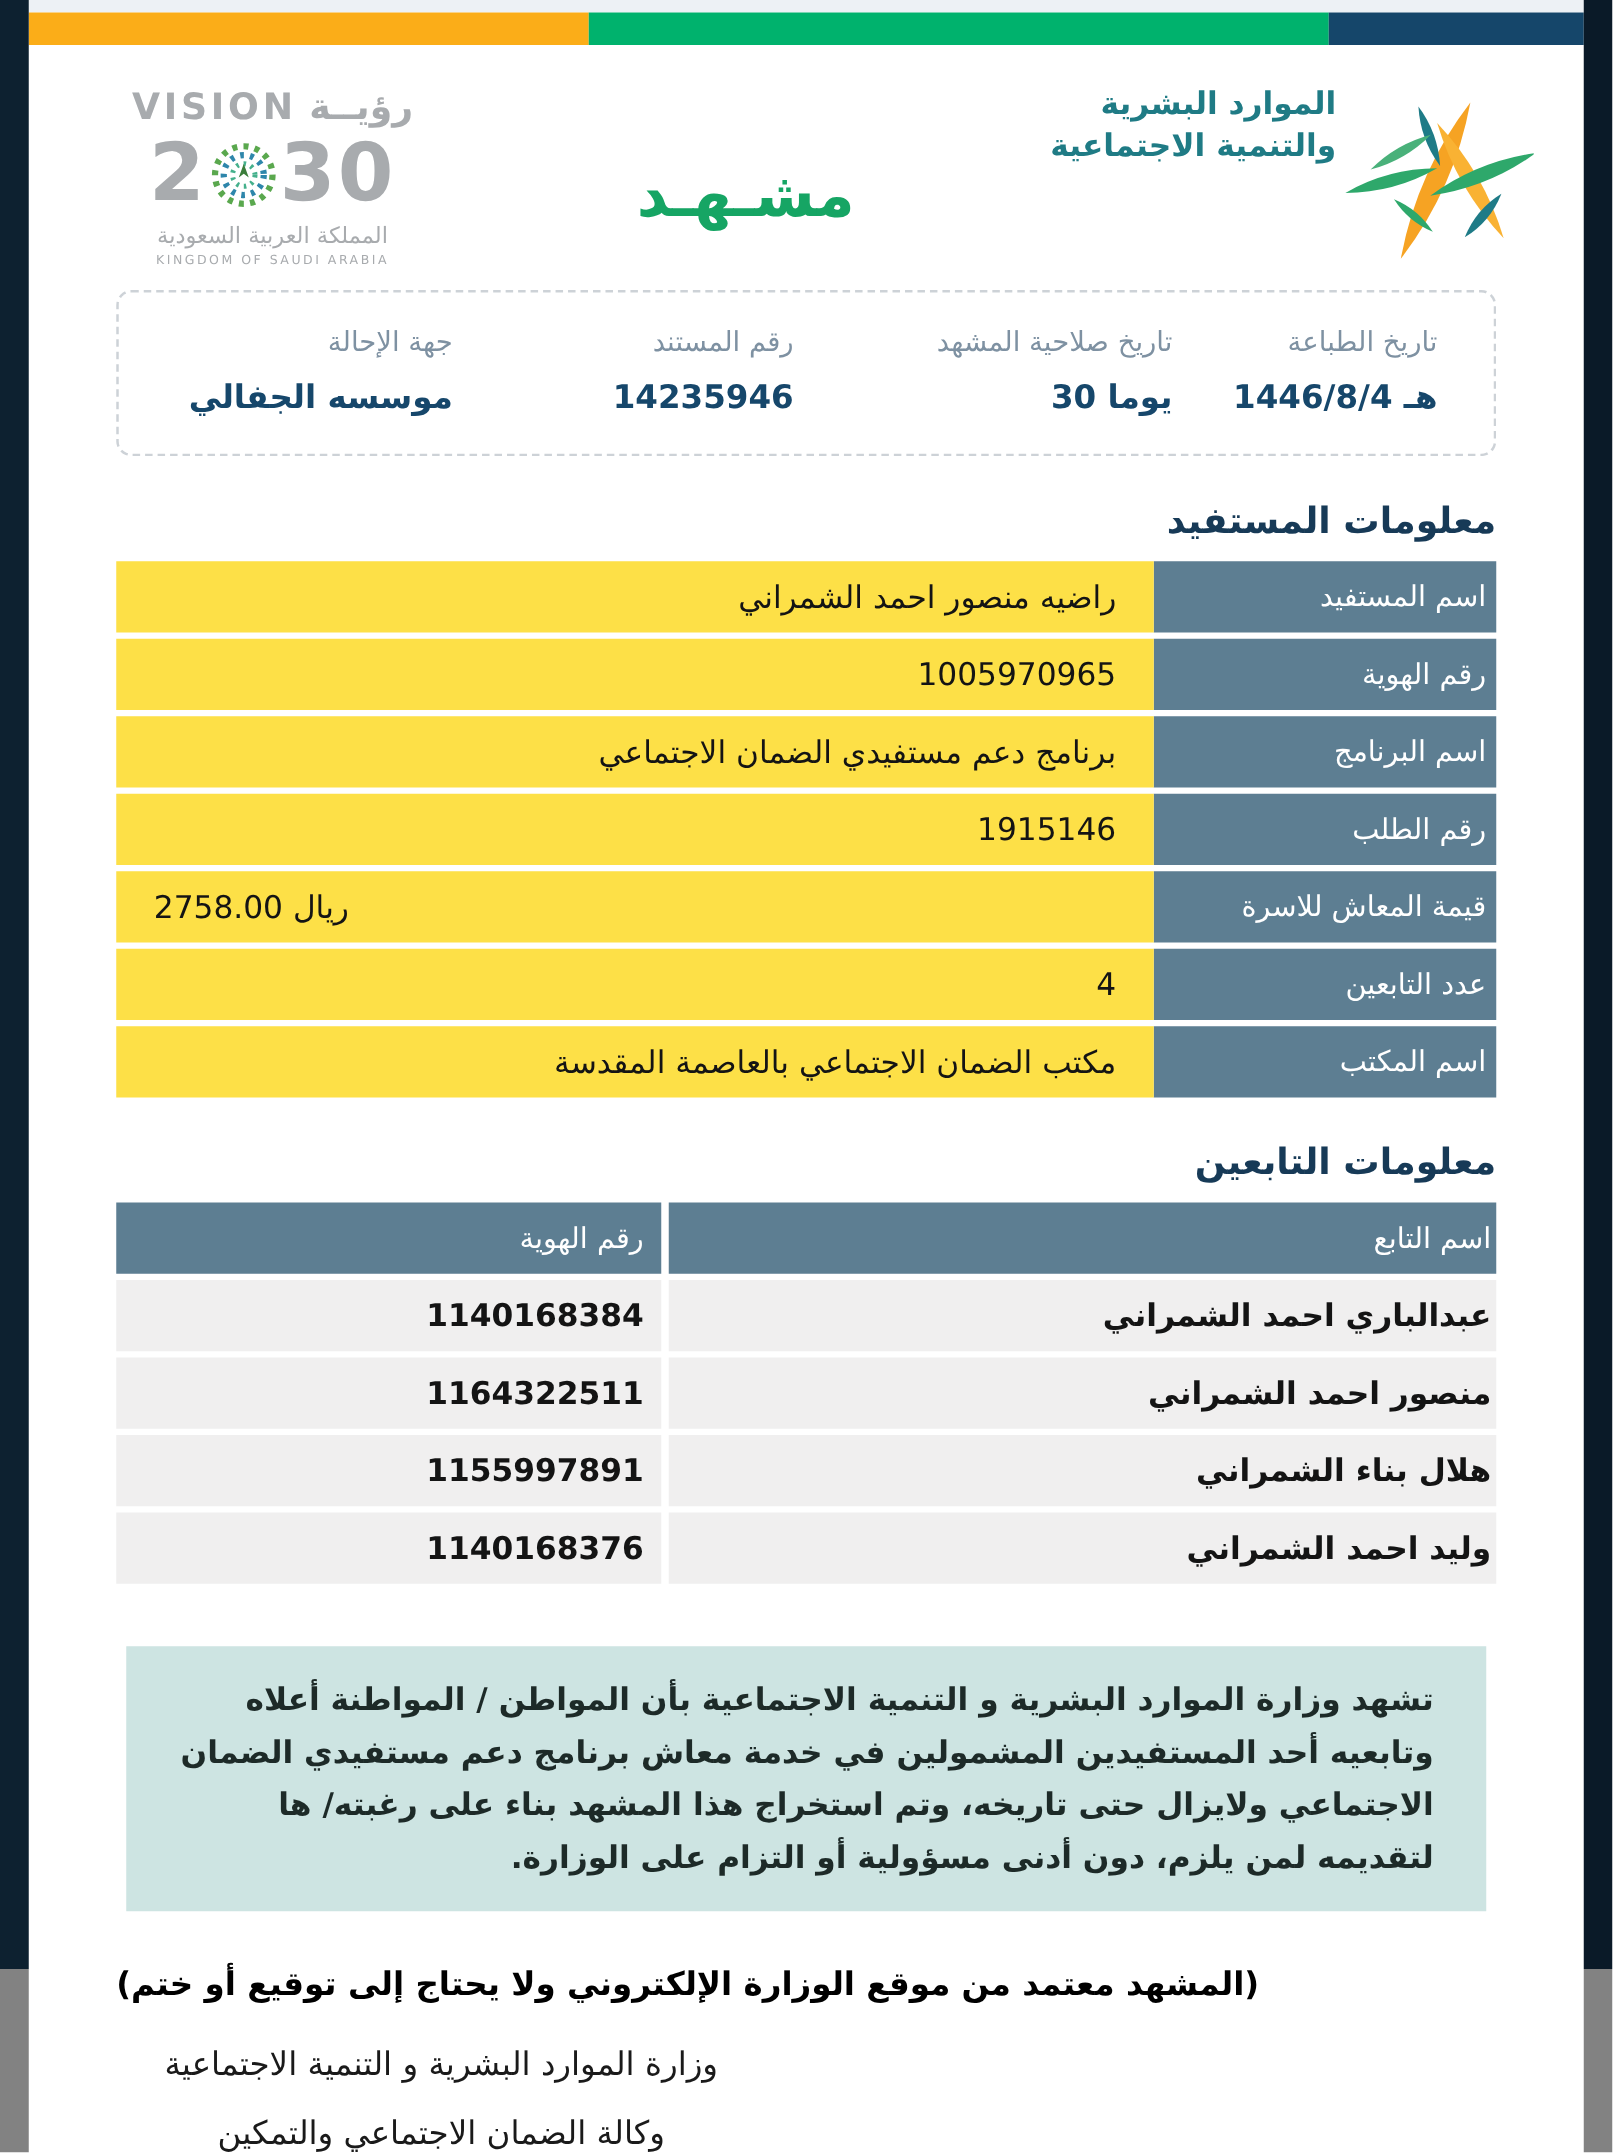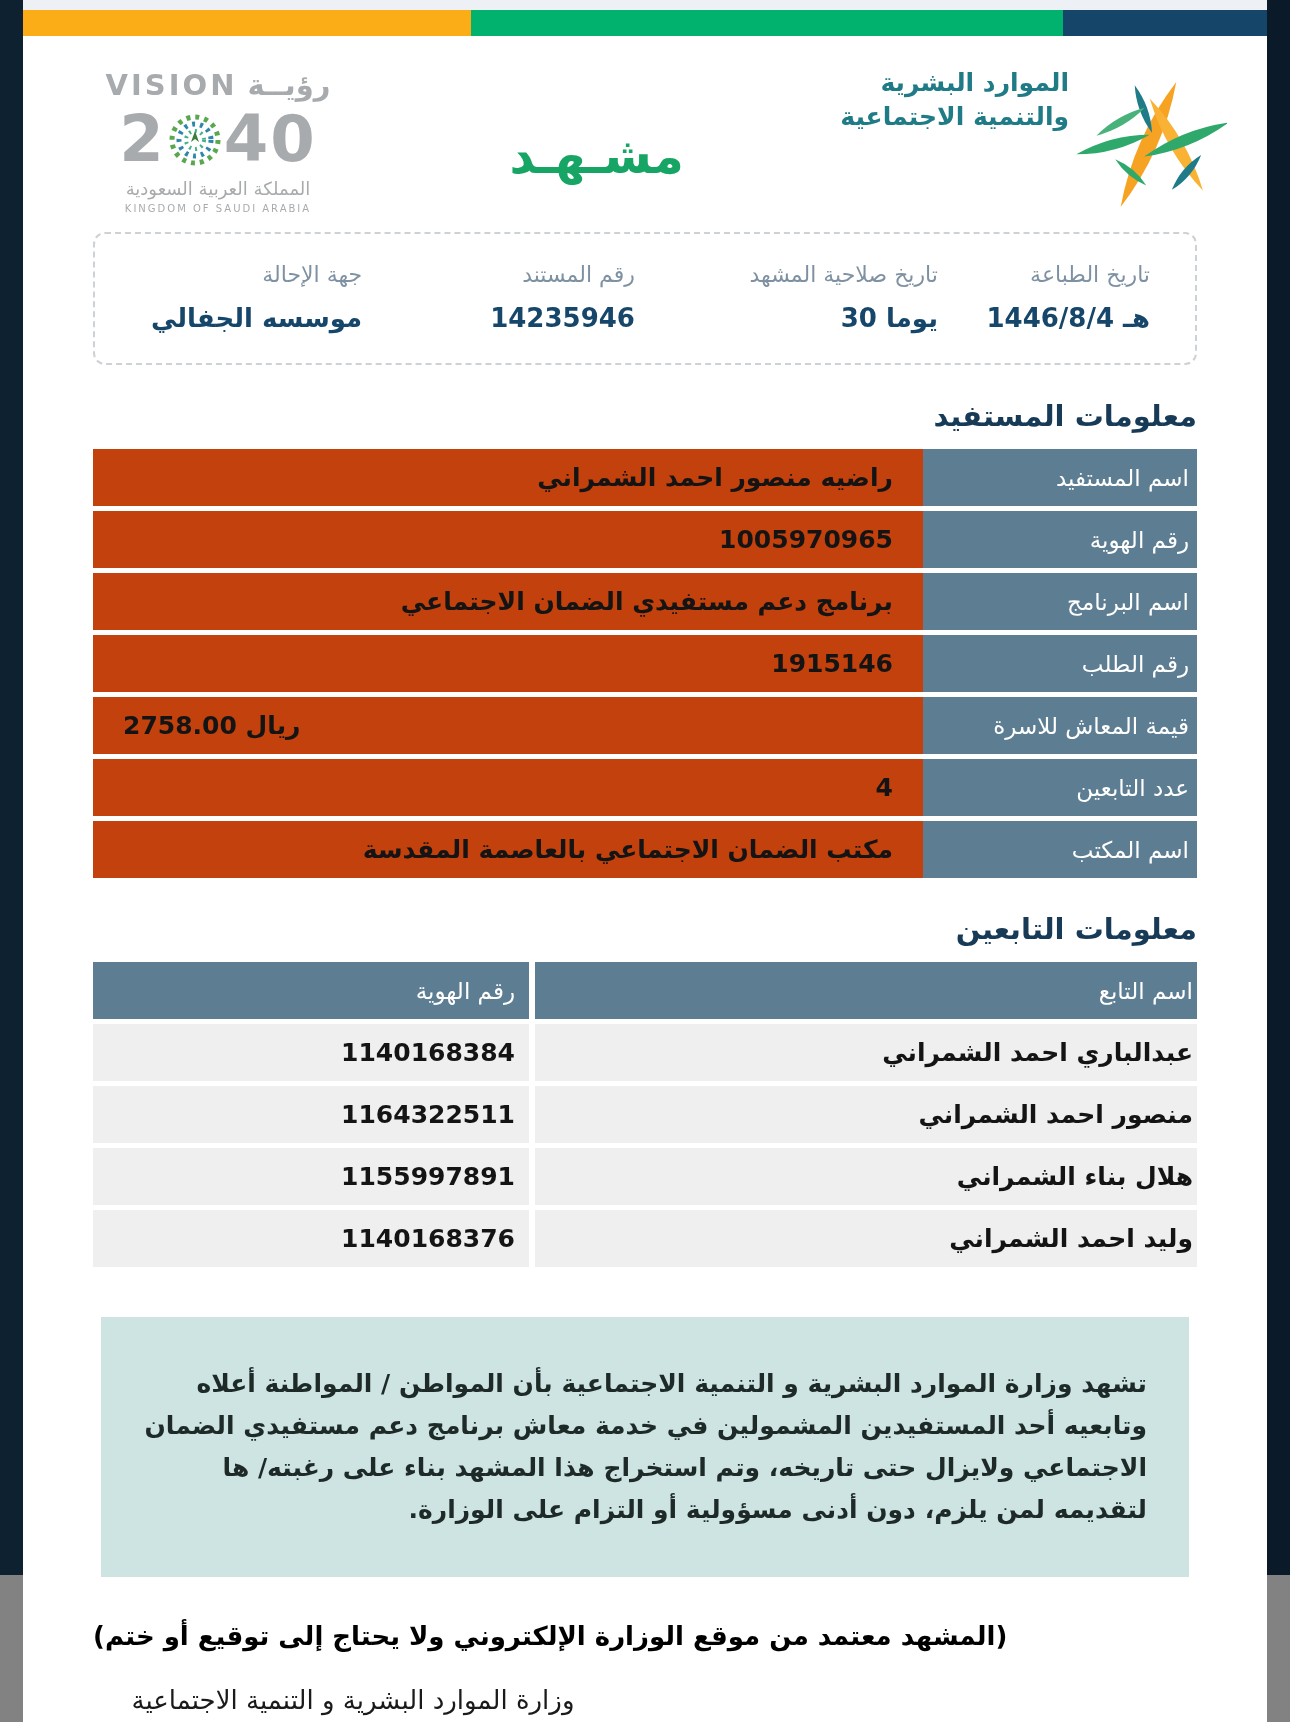--- a/index.html
+++ b/index.html
@@ -42,32 +42,32 @@
   .meta-label{color:#7e91a2;font-size:22px;margin-bottom:16px;}
   .meta-value{color:#16476b;font-size:26px;font-weight:700;}
 
   .content{margin:0 70px;direction:rtl;}
   .section-title{font-size:29px;font-weight:700;color:#173a57;margin:34px 0 16px;text-align:right;}
 
   
   .info-row{display:flex;margin-bottom:5px;}
   .info-hdr{flex:0 0 274px;min-height:57px;background:#5d7e92;color:#ffffff;
     font-size:23px;display:flex;align-items:center;padding-right:8px;box-sizing:border-box;}
-  .info-val{flex:1;background:#c2410c;display:flex;align-items:center;justify-content:flex-start;
-    padding:6px 30px;font-size:25px;font-weight:700;color:#141414;box-sizing:border-box;}
+  .info-val{flex:1;background:#fde047;display:flex;align-items:center;justify-content:flex-start;
+    padding:6px 30px;font-size:25px;font-weight:400;color:#141414;box-sizing:border-box;}
 
   
   .dep-row{display:flex;gap:6px;margin-bottom:5px;}
   .dep-name{flex:1;min-height:57px;box-sizing:border-box;display:flex;align-items:center;padding-right:4px;}
   .dep-id{flex:0 0 436px;min-height:57px;box-sizing:border-box;display:flex;align-items:center;justify-content:flex-start;padding-right:14px;}
   .dep-row.head .dep-name,.dep-row.head .dep-id{background:#5d7e92;color:#ffffff;font-size:23px;}
   .dep-row.body .dep-name,.dep-row.body .dep-id{background:#f0efef;color:#141414;font-size:25px;font-weight:700;}
 
   
-  .attestation-box{margin:50px 8px 0;background:#cde4e2;padding:46px 42px;box-sizing:border-box;}
+  .attestation-box{margin:50px 8px 0;background:#cde4e2;padding:22px 42px;box-sizing:border-box;}
   .attestation-box p{margin:0;font-size:25px;line-height:1.68;color:#1d2a28;text-align:right;font-weight:600;}
   .stamp-note{text-align:left;font-size:26px;font-weight:800;color:#000;margin:44px 0 30px;direction:rtl;}
   .footer-block{width:520px;margin:0 auto 0 0;text-align:center;color:#1a1a1a;}
   .footer-block p{margin:0 0 16px;font-size:26px;font-weight:500;line-height:1.5;}
 </style>
 </head>
 <body>
 
 <div class="page">
   <div class="edge left"></div>
@@ -87,21 +87,21 @@
         <span>رؤيــة</span>
       </div>
       <div class="vision-year">
         <span>2</span>
         <svg class="vision-mosaic" width="58" height="58" viewBox="0 0 58 58">
           <circle cx="29" cy="29" r="23" fill="none" stroke="#5aa84e" stroke-width="5" stroke-dasharray="4 5"></circle>
           <circle cx="29" cy="29" r="16" fill="none" stroke="#2e86ab" stroke-width="5" stroke-dasharray="3 5"></circle>
           <circle cx="29" cy="29" r="9" fill="none" stroke="#45b08c" stroke-width="4" stroke-dasharray="2 4"></circle>
           <path d="M29 20 l4 11 -4 -3 -4 3 z" fill="#3b7d3b"></path>
         </svg>
-        <span>40</span>
+        <span>30</span>
       </div>
       <div class="vision-kingdom-ar">المملكة العربية السعودية</div>
       <div class="vision-kingdom-en">KINGDOM OF SAUDI ARABIA</div>
     </div>
 
     <h1 class="doc-title">مشـهـد</h1>
 
     <div class="ministry-logo">
       <div class="ministry-text">
         <div>الموارد البشرية</div>

